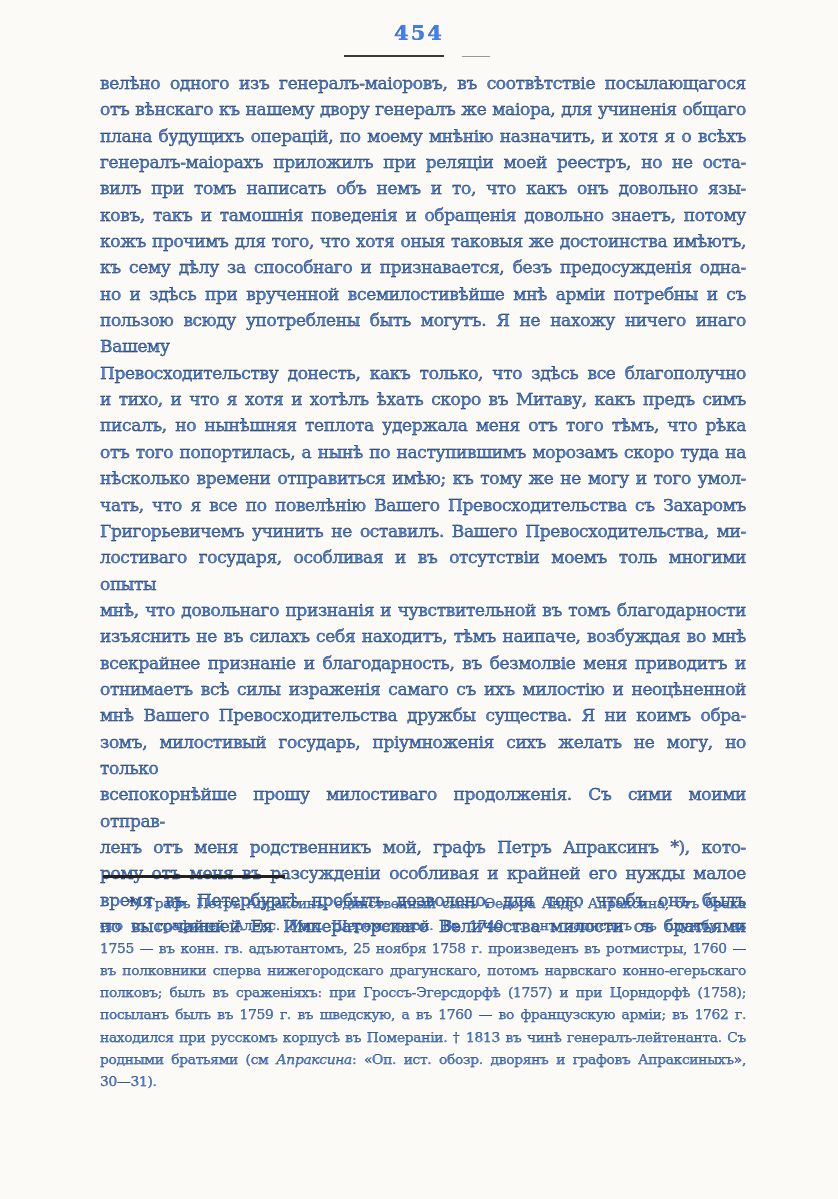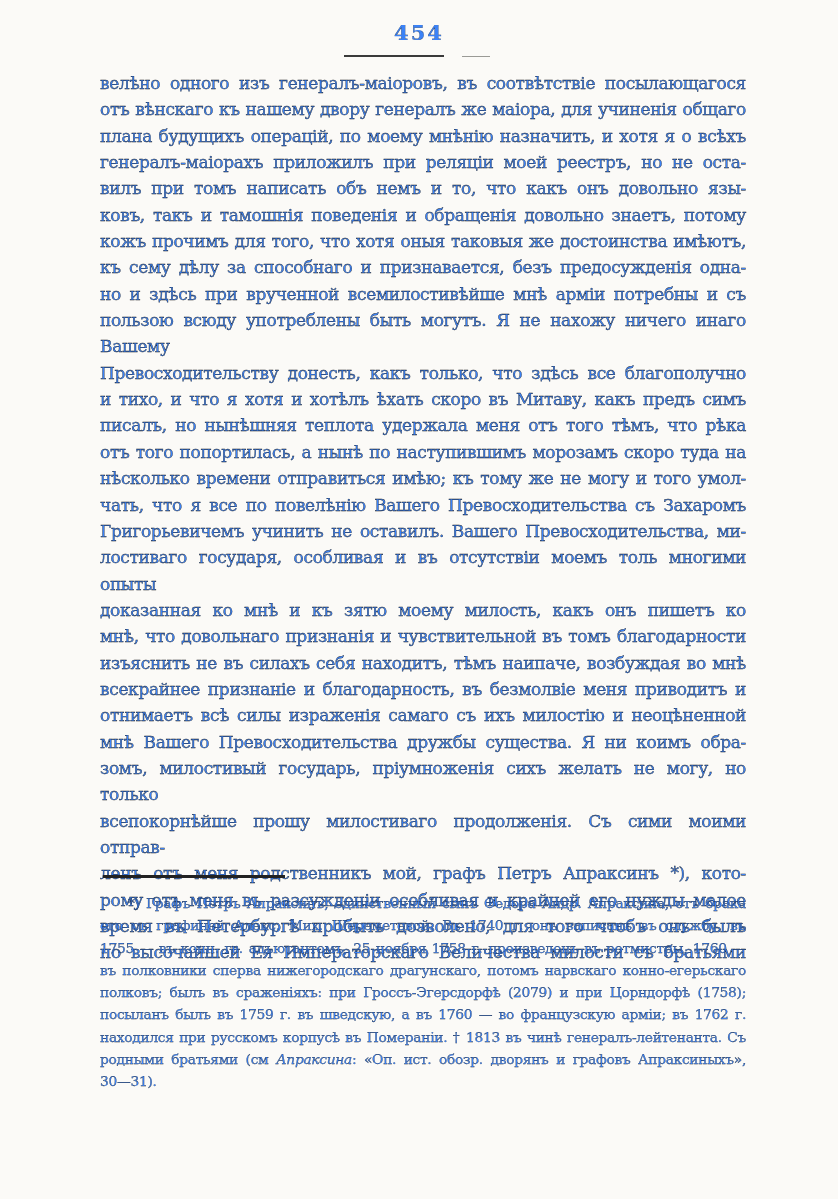--- a/index.html
+++ b/index.html
@@ -94,41 +94,40 @@
     <div class="tline">но и здѣсь при врученной всемилостивѣйше мнѣ арміи потребны и съ</div>
     <div class="tline">пользою всюду употреблены быть могутъ. Я не нахожу ничего инаго Вашему</div>
     <div class="tline">Превосходительству донесть, какъ только, что здѣсь все благополучно</div>
     <div class="tline">и тихо, и что я хотя и хотѣлъ ѣхать скоро въ Митаву, какъ предъ симъ</div>
     <div class="tline">писалъ, но нынѣшняя теплота удержала меня отъ того тѣмъ, что рѣка</div>
     <div class="tline">отъ того попортилась, а нынѣ по наступившимъ морозамъ скоро туда на</div>
     <div class="tline">нѣсколько времени отправиться имѣю; къ тому же не могу и того умол-</div>
     <div class="tline">чать, что я все по повелѣнію Вашего Превосходительства съ Захаромъ</div>
     <div class="tline">Григорьевичемъ учинить не оставилъ. Вашего Превосходительства, ми-</div>
     <div class="tline">лостиваго государя, особливая и въ отсутствіи моемъ толь многими опыты</div>
-    <div class="tline">доказанная ко мнѣ и къ зятю моему милость, какъ онъ пишетъ ко</div>
     <div class="tline">мнѣ, что довольнаго признанія и чувствительной въ томъ благодарности</div>
     <div class="tline">изъяснить не въ силахъ себя находитъ, тѣмъ наипаче, возбуждая во мнѣ</div>
     <div class="tline">всекрайнее признаніе и благодарность, въ безмолвіе меня приводитъ и</div>
     <div class="tline">отнимаетъ всѣ силы израженія самаго съ ихъ милостію и неоцѣненной</div>
     <div class="tline">мнѣ Вашего Превосходительства дружбы существа. Я ни коимъ обра-</div>
     <div class="tline">зомъ, милостивый государь, пріумноженія сихъ желать не могу, но только</div>
     <div class="tline">всепокорнѣйше прошу милостиваго продолженія. Съ сими моими отправ-</div>
     <div class="tline">ленъ отъ меня родственникъ мой, графъ Петръ Апраксинъ *), кото-</div>
     <div class="tline">рому отъ меня въ разсужденіи особливая и крайней его нужды малое</div>
     <div class="tline">время въ Петербургѣ пробыть дозволено, для того чтобъ онъ былъ</div>
     <div class="tline">по высочайшей Ея Императорскаго Величества милости съ братьями</div>
   </div>
 
   <div class="footnote-separator"></div>
 
   <div class="footnote">
     <div class="fline fline-first">*) Графъ Петръ Апраксинъ, единственный сынъ Ѳедора Андр. Апраксина, отъ брака</div>
     <div class="fline">его съ графиней Алекс. Мих. Шереметевой. Въ 1740 г. онъ записанъ въ службу, въ</div>
     <div class="fline">1755 — въ конн. гв. адъютантомъ, 25 ноября 1758 г. произведенъ въ ротмистры, 1760 —</div>
     <div class="fline">въ полковники сперва нижегородскаго драгунскаго, потомъ нарвскаго конно-егерьскаго</div>
-    <div class="fline">полковъ; былъ въ сраженіяхъ: при Гроссъ-Эгерсдорфѣ (2079) и при Цорндорфѣ (1758);</div>
+    <div class="fline">полковъ; былъ въ сраженіяхъ: при Гроссъ-Эгерсдорфѣ (1757) и при Цорндорфѣ (1758);</div>
     <div class="fline">посыланъ былъ въ 1759 г. въ шведскую, а въ 1760 — во французскую арміи; въ 1762 г.</div>
     <div class="fline">находился при русскомъ корпусѣ въ Помераніи. † 1813 въ чинѣ генералъ-лейтенанта. Съ</div>
     <div class="fline"><span>родными братьями (см </span><span class="italic">Апраксина</span><span>: «Оп. ист. обозр. дворянъ и графовъ Апраксиныхъ»,</span></div>
     <div class="fline fline-last">30—31).</div>
   </div>
 
 </div>
 
 </body></html>

